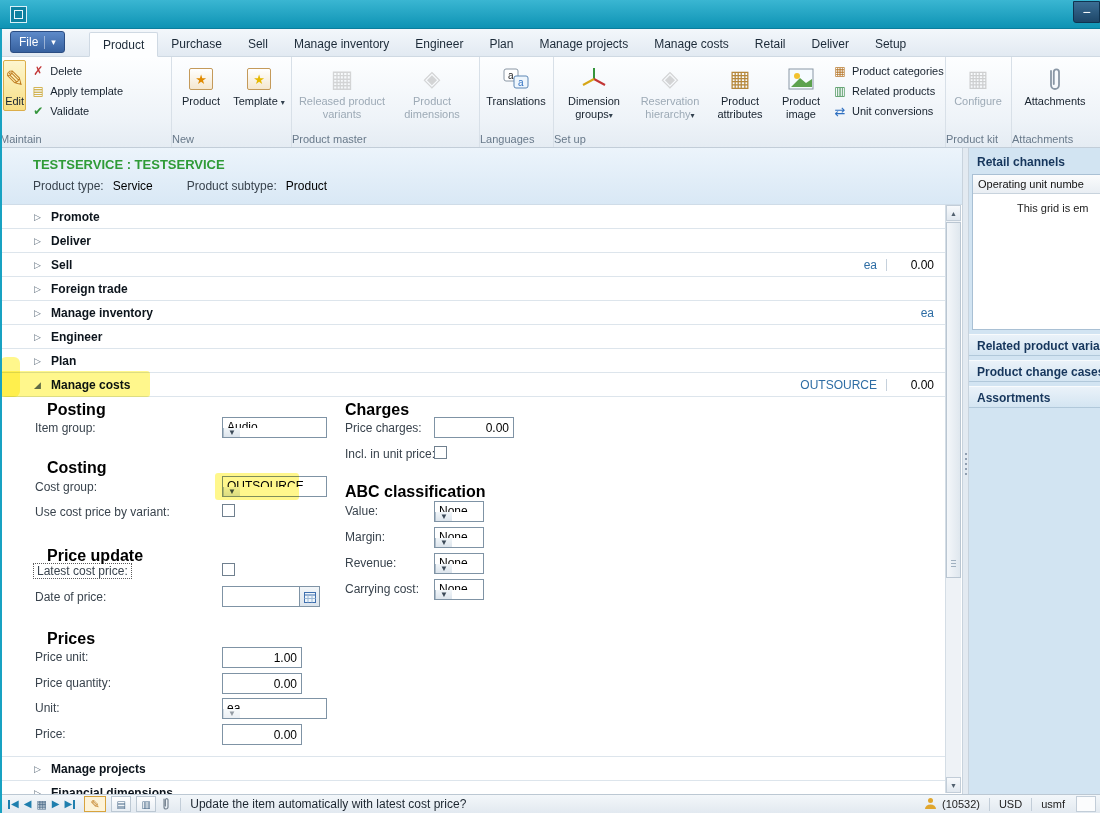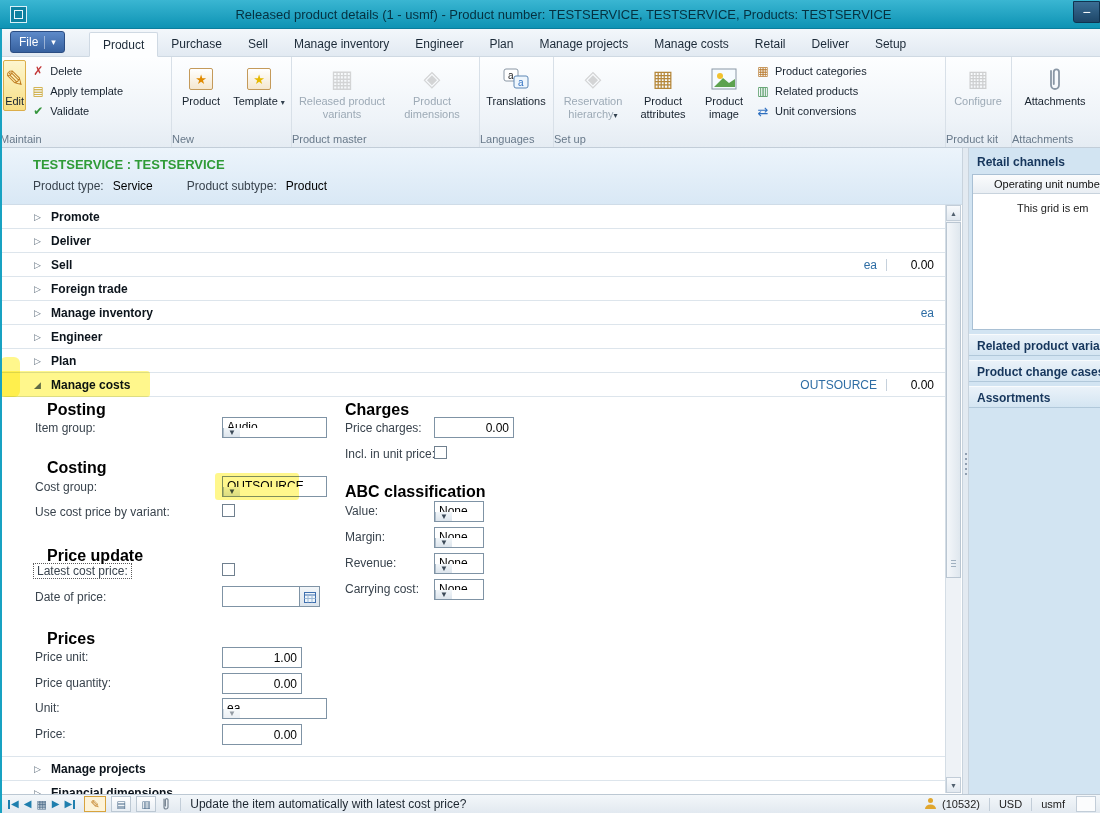--- a/index.html
+++ b/index.html
@@ -93,21 +93,21 @@
   .vs-down{position:absolute;left:0;right:0;bottom:0;}
   .vs-thumb{position:absolute;top:17px;left:0;width:15px;height:356px;background:linear-gradient(90deg,#f4f7fa,#dfe7ee);border:1px solid #bac6d2;}
   .vs-thumb::after{content:"";position:absolute;left:4px;right:4px;bottom:10px;height:7px;background:repeating-linear-gradient(#9fb0bf 0 1px,transparent 1px 3px);}
   .splitter{position:absolute;left:963px;top:0;width:6px;height:646px;background:#e3eaf1;border-right:1px solid #c8d3dd;}
   .spl-dots{position:absolute;top:305px;left:2px;width:2px;height:2px;background:#74859a;border-radius:50%;box-shadow:0 5px 0 #74859a,0 10px 0 #74859a,0 15px 0 #74859a,0 20px 0 #74859a;}
 
   
   .factbox{position:absolute;left:969px;top:0;width:131px;height:646px;background:#d2e4f2;overflow:hidden;}
   .fb-title{font-weight:bold;color:#16365c;font-size:12px;padding:7px 8px 5px;white-space:nowrap;}
   .fb-grid{background:#fff;border:1px solid #a9c0d4;border-right:none;margin-left:3px;height:156px;overflow:hidden;}
-  .fb-grid-header{height:19px;background:linear-gradient(#fbfcfd,#e9eef3);border-bottom:1px solid #c8d3dd;font-size:11px;color:#111;padding:3px 21px;white-space:nowrap;}
+  .fb-grid-header{height:19px;background:linear-gradient(#fbfcfd,#e9eef3);border-bottom:1px solid #c8d3dd;font-size:11px;color:#111;padding:3px 5px;white-space:nowrap;}
   .fb-empty{font-size:11px;color:#222;padding:8px 0 0 44px;white-space:nowrap;}
   .fb-header{margin-top:4px;height:22px;background:linear-gradient(#eaf2f9,#d4e5f2);border-top:1px solid #f8fbfd;border-bottom:1px solid #b1c8da;font-weight:bold;font-size:12px;color:#16365c;padding:4px 8px 0;white-space:nowrap;}
 
   
   .statusbar{position:absolute;left:0;bottom:0;width:1100px;height:19px;background:linear-gradient(#f3f7fa,#e2e9f0);border-top:1px solid #bcc8d3;display:flex;align-items:center;padding:0 4px 0 8px;font-size:11px;color:#222;gap:5px;z-index:20;}
   .sbnav{color:#1f7fae;font-size:10px;line-height:1;display:flex;align-items:center;}
   .sbnav.first::before{content:"";width:2px;height:9px;background:#1f7fae;margin-right:1px;}
   .sbnav.last::after{content:"";width:2px;height:9px;background:#1f7fae;margin-left:1px;}
   .sbnav.gridv{color:#4a6a88;font-size:11px;}
   .sb-editbtn{width:22px;height:16px;border:1px solid #d8a33c;background:#fdf3d8;display:flex;align-items:center;justify-content:center;font-size:11px;color:#bf7b1f;margin-left:4px;}
@@ -123,21 +123,20 @@
   .hl-blob{left:0;top:357px;width:20px;height:40px;border-radius:6px;}
   .hl-out{left:215px;top:473px;width:84px;height:27px;}
 </style>
 </head>
 <body>
 
 <div class="frame-left"></div>
 
 <div class="titlebar">
   <span class="win-icon"></span>
-  <span class="title">Released product details (1 - usmf) - Product number: TESTSERVICE, TESTSERVICE, Products: TESTSERVICE</span>
   <span class="min-btn">−</span>
 </div>
 
 <div class="menubar">
   <div class="file-btn">
     <span>File</span>
     <span class="fsep"></span>
     <span class="fcaret">▾</span>
   </div>
   <div class="tab active">
@@ -245,20 +244,30 @@
             </svg>
         </span>
         <span class="labwrap"><span class="blabel">Translations</span></span>
       </div>
     </div>
     <div class="rlabel">Languages</div>
   </div>
 
   <div class="rgroup" style="width:392px">
     <div class="rbody">
+      <div class="big-btn" style="width:74px">
+        <span class="bicon">
+          <svg width="26" height="26" viewBox="0 0 26 26">
+              <line x1="13" y1="13" x2="13" y2="2" stroke="#35953c" stroke-width="2"></line>
+              <line x1="13" y1="13" x2="24" y2="19" stroke="#c23535" stroke-width="2"></line>
+              <line x1="13" y1="13" x2="2" y2="19" stroke="#d6a516" stroke-width="2"></line>
+            </svg>
+        </span>
+        <span class="labwrap"><span class="blabel">Dimension groups</span><span class="caret8">▾</span></span>
+      </div>
       <div class="big-btn disabled" style="width:72px">
         <span class="bicon ic-diamond">◈</span>
         <span class="labwrap"><span class="blabel">Reservation hierarchy</span><span class="caret8">▾</span></span>
       </div>
       <div class="big-btn" style="width:62px">
         <span class="bicon ic-attr">▦</span>
         <span class="labwrap"><span class="blabel">Product attributes</span></span>
       </div>
       <div class="big-btn" style="width:54px">
         <span class="bicon">

